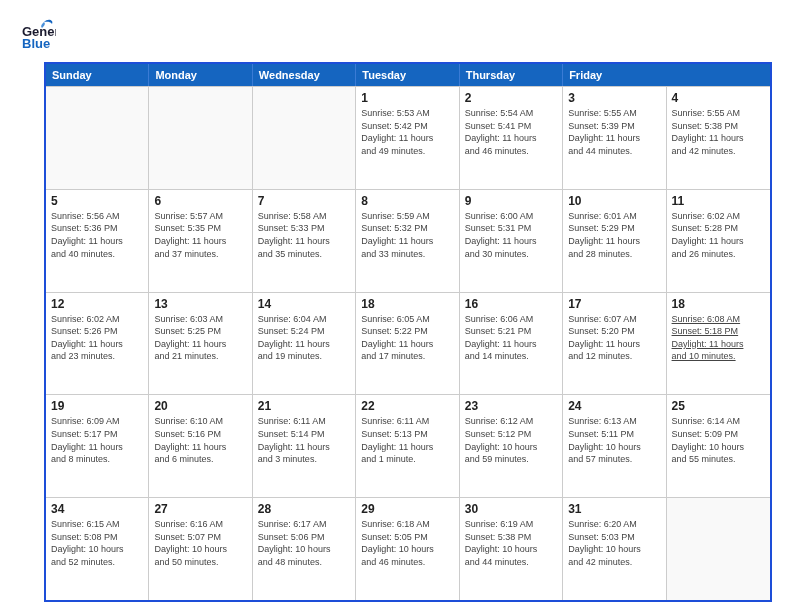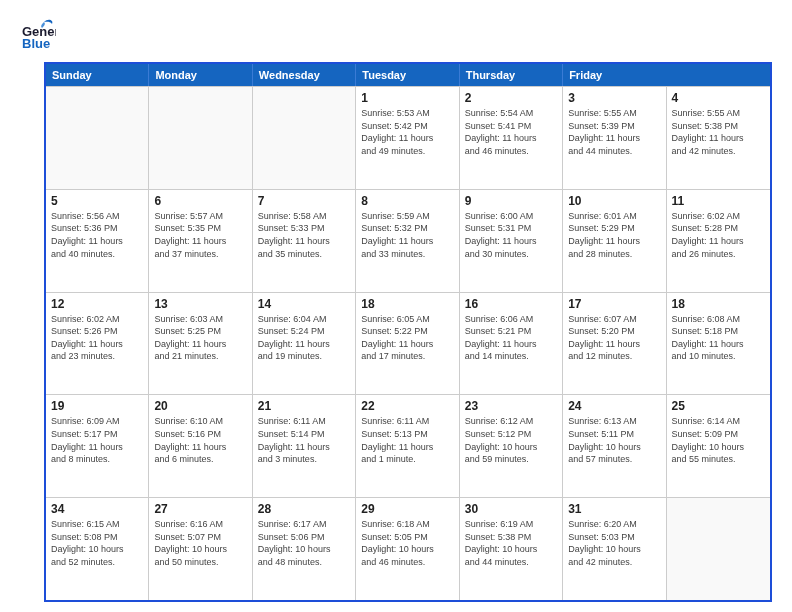--- a/index.html
+++ b/index.html
@@ -258,21 +258,21 @@
           </div>
           <div class="cal-cell">
             <div class="day-num">17</div>
             <div class="day-info" style="white-space: pre-line;">Sunrise: 6:07 AM
 Sunset: 5:20 PM
 Daylight: 11 hours
 and 12 minutes.</div>
           </div>
           <div class="cal-cell">
             <div class="day-num">18</div>
-            <div class="day-info" style="white-space: pre-line;">Sunrise: 6:08 AM
+            <div class="day-info" style="white-space: pre-line; text-decoration: underline;">Sunrise: 6:08 AM
 Sunset: 5:18 PM
 Daylight: 11 hours
 and 10 minutes.</div>
           </div>
         </div>
         <div class="cal-row">
           <div class="cal-cell">
             <div class="day-num">19</div>
             <div class="day-info" style="white-space: pre-line;">Sunrise: 6:09 AM
 Sunset: 5:17 PM

